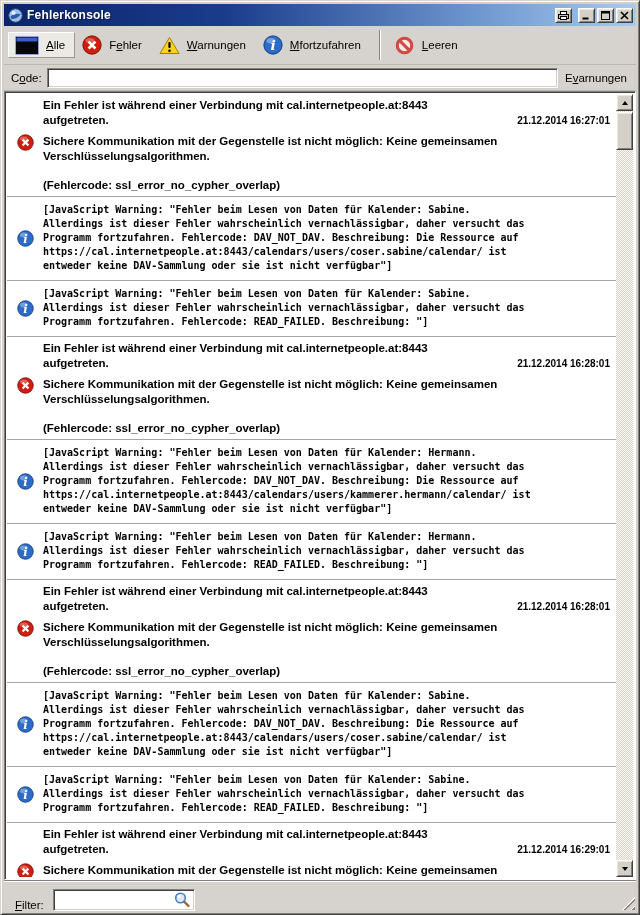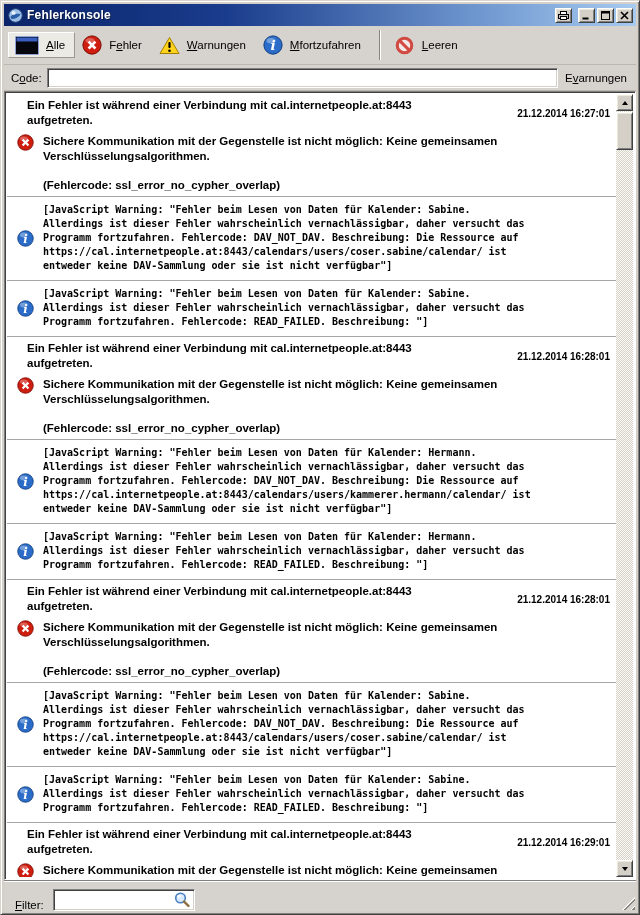--- a/index.html
+++ b/index.html
@@ -79,21 +79,21 @@
   .console {
     flex:1; position:relative;
     background:#ffffff;
     border:1px solid; border-color:#808080 #ffffff #ffffff #808080;
     box-shadow: inset 1px 1px 0 #404040;
   }
   .viewport { position:absolute; left:2px; top:2px; bottom:2px; right:19px; overflow:hidden; background:#fff; }
 
   .entry { border-bottom:1px solid #a6a6a6; }
   .entry.error { padding:4px 6px 3px 0; }
-  .hdr-row { display:flex; align-items:center; padding-left:20px; }
+  .hdr-row { display:flex; align-items:flex-end; padding-left:36px; }
   .hdr-text { font-weight:bold; font-size:11.5px; line-height:15px; white-space:pre-wrap; }
   .timestamp { margin-left:auto; padding-left:10px; font-weight:bold; font-size:10px; line-height:15px; white-space:nowrap; }
   .err-body { display:flex; align-items:flex-start; margin-top:6px; }
   .icon-col { flex:0 0 36px; display:flex; justify-content:center; padding-top:0; }
   .err-texts { flex:1; min-width:0; padding-right:2px; }
   .err-msg { font-weight:bold; font-size:11.5px; line-height:15px; white-space:pre-wrap; }
   .err-code { font-weight:bold; font-size:11.5px; line-height:15px; margin-top:14px; white-space:pre-wrap; }
 
   .entry.info { display:flex; align-items:center; padding:6px 4px 7px 0; }
   .info-text {

